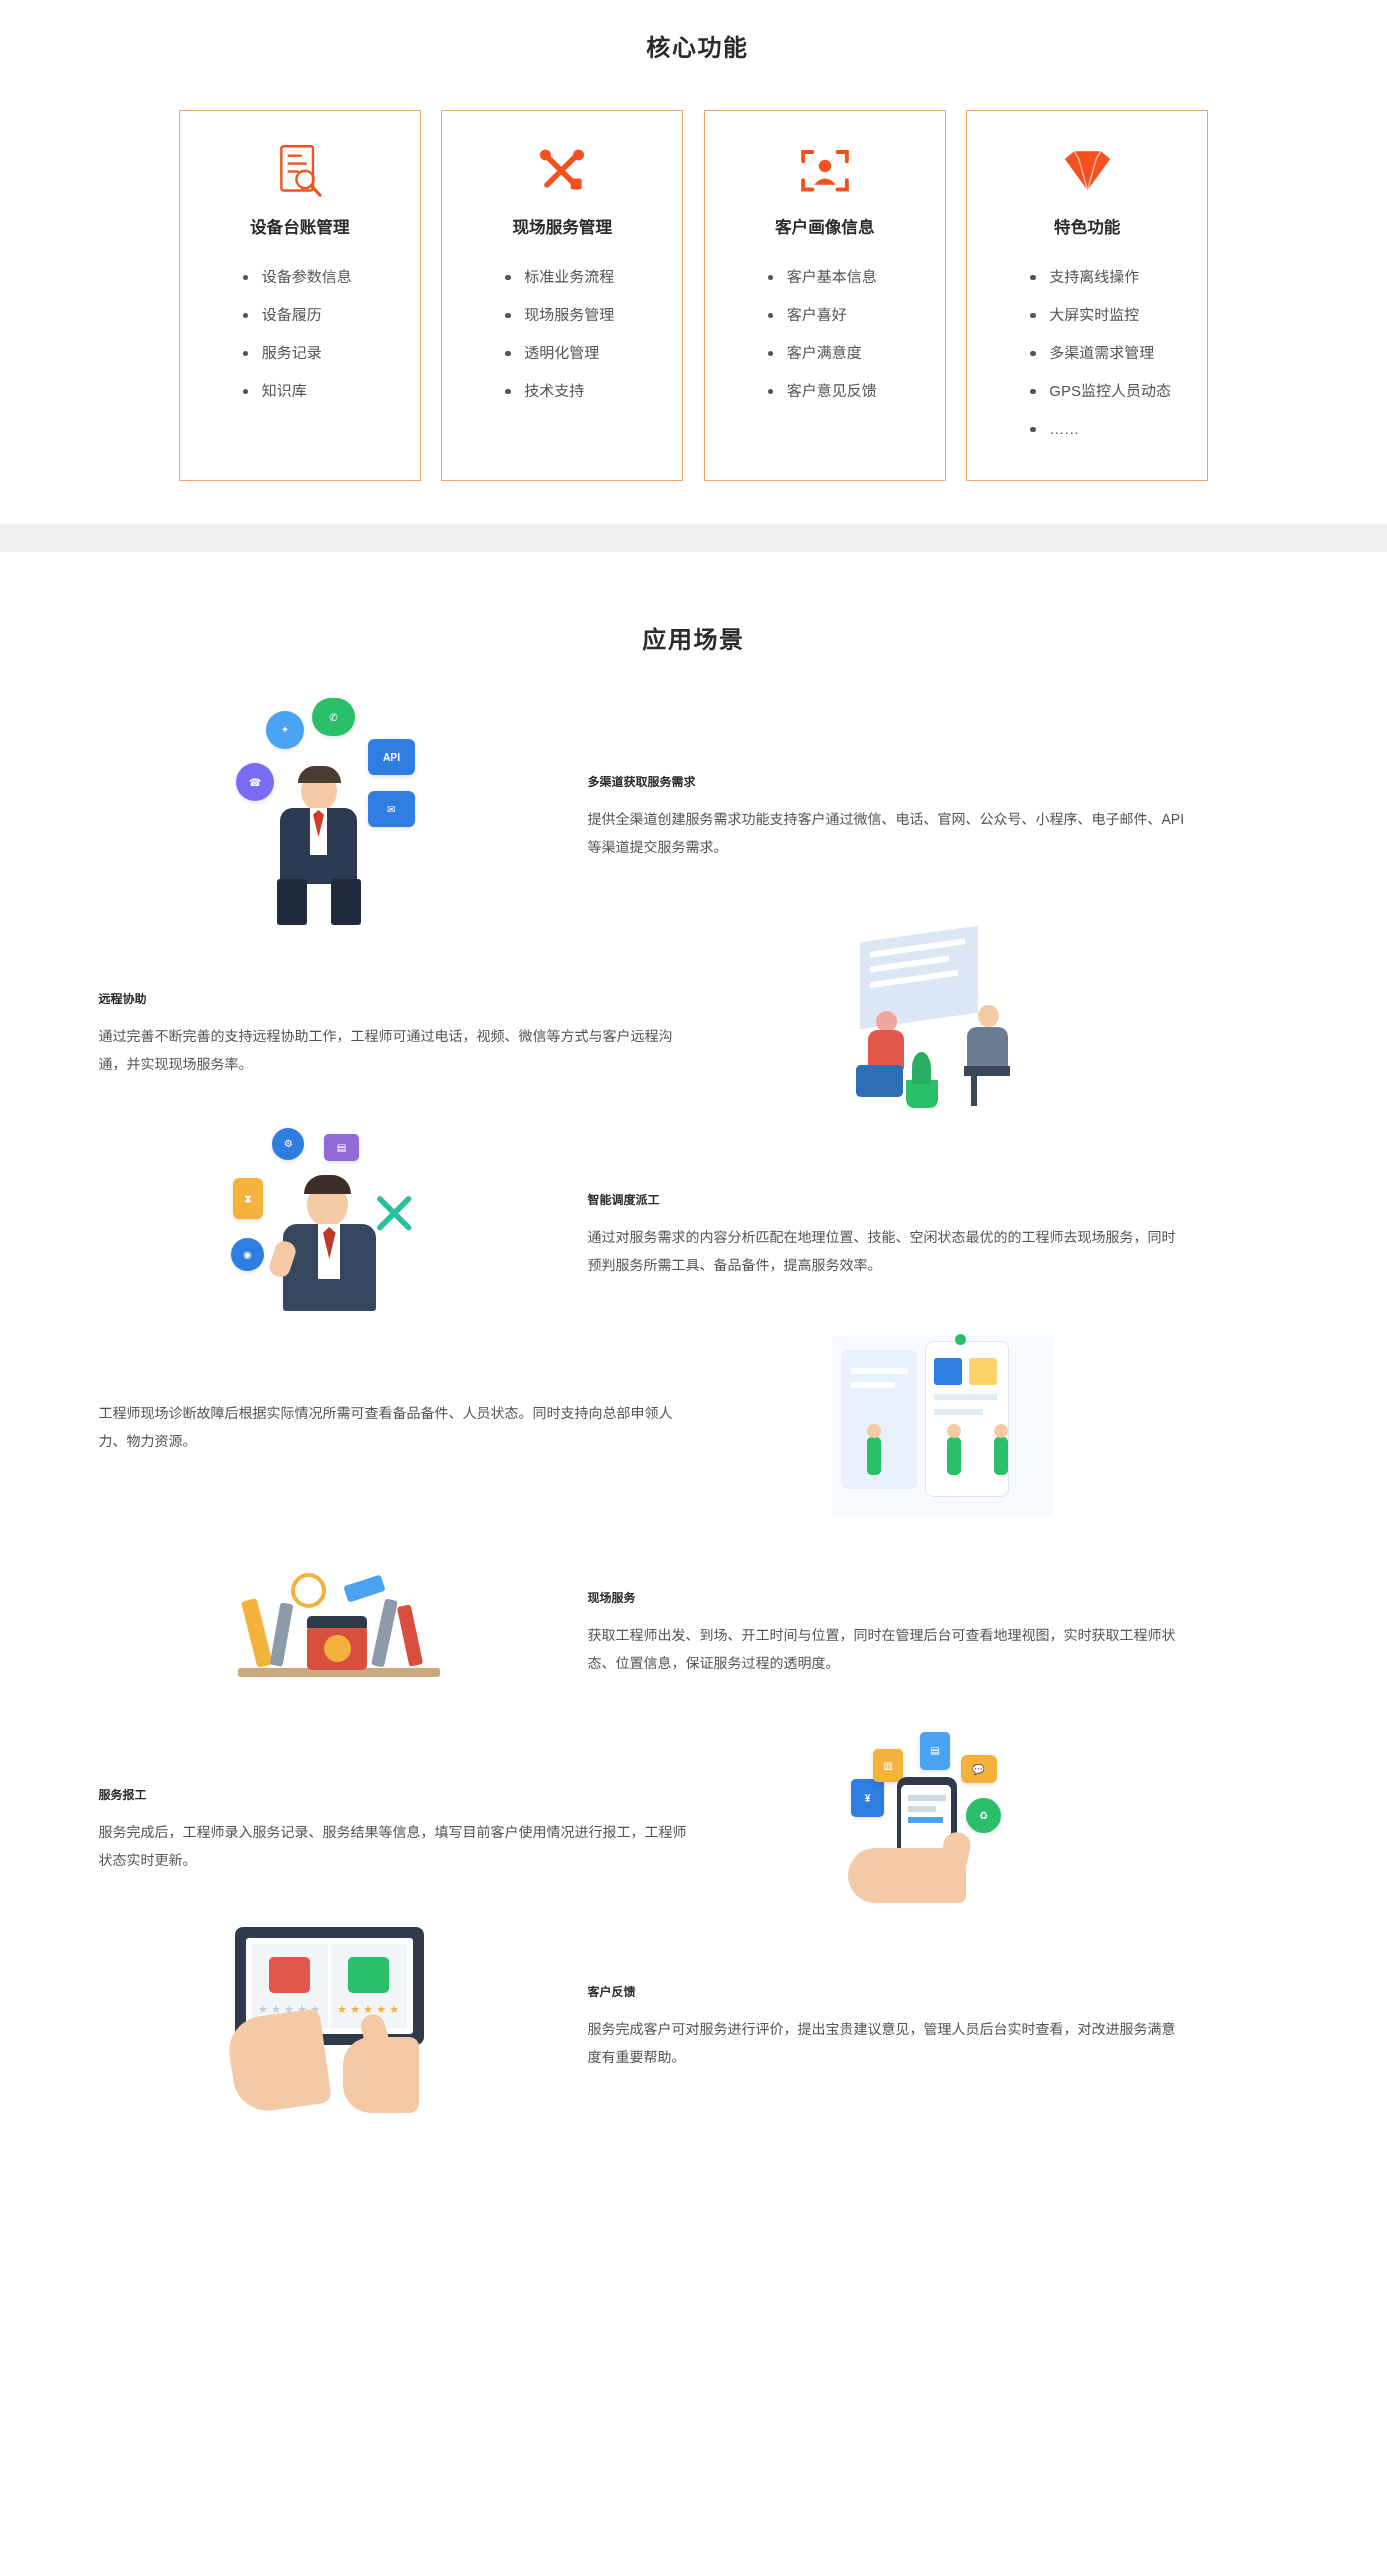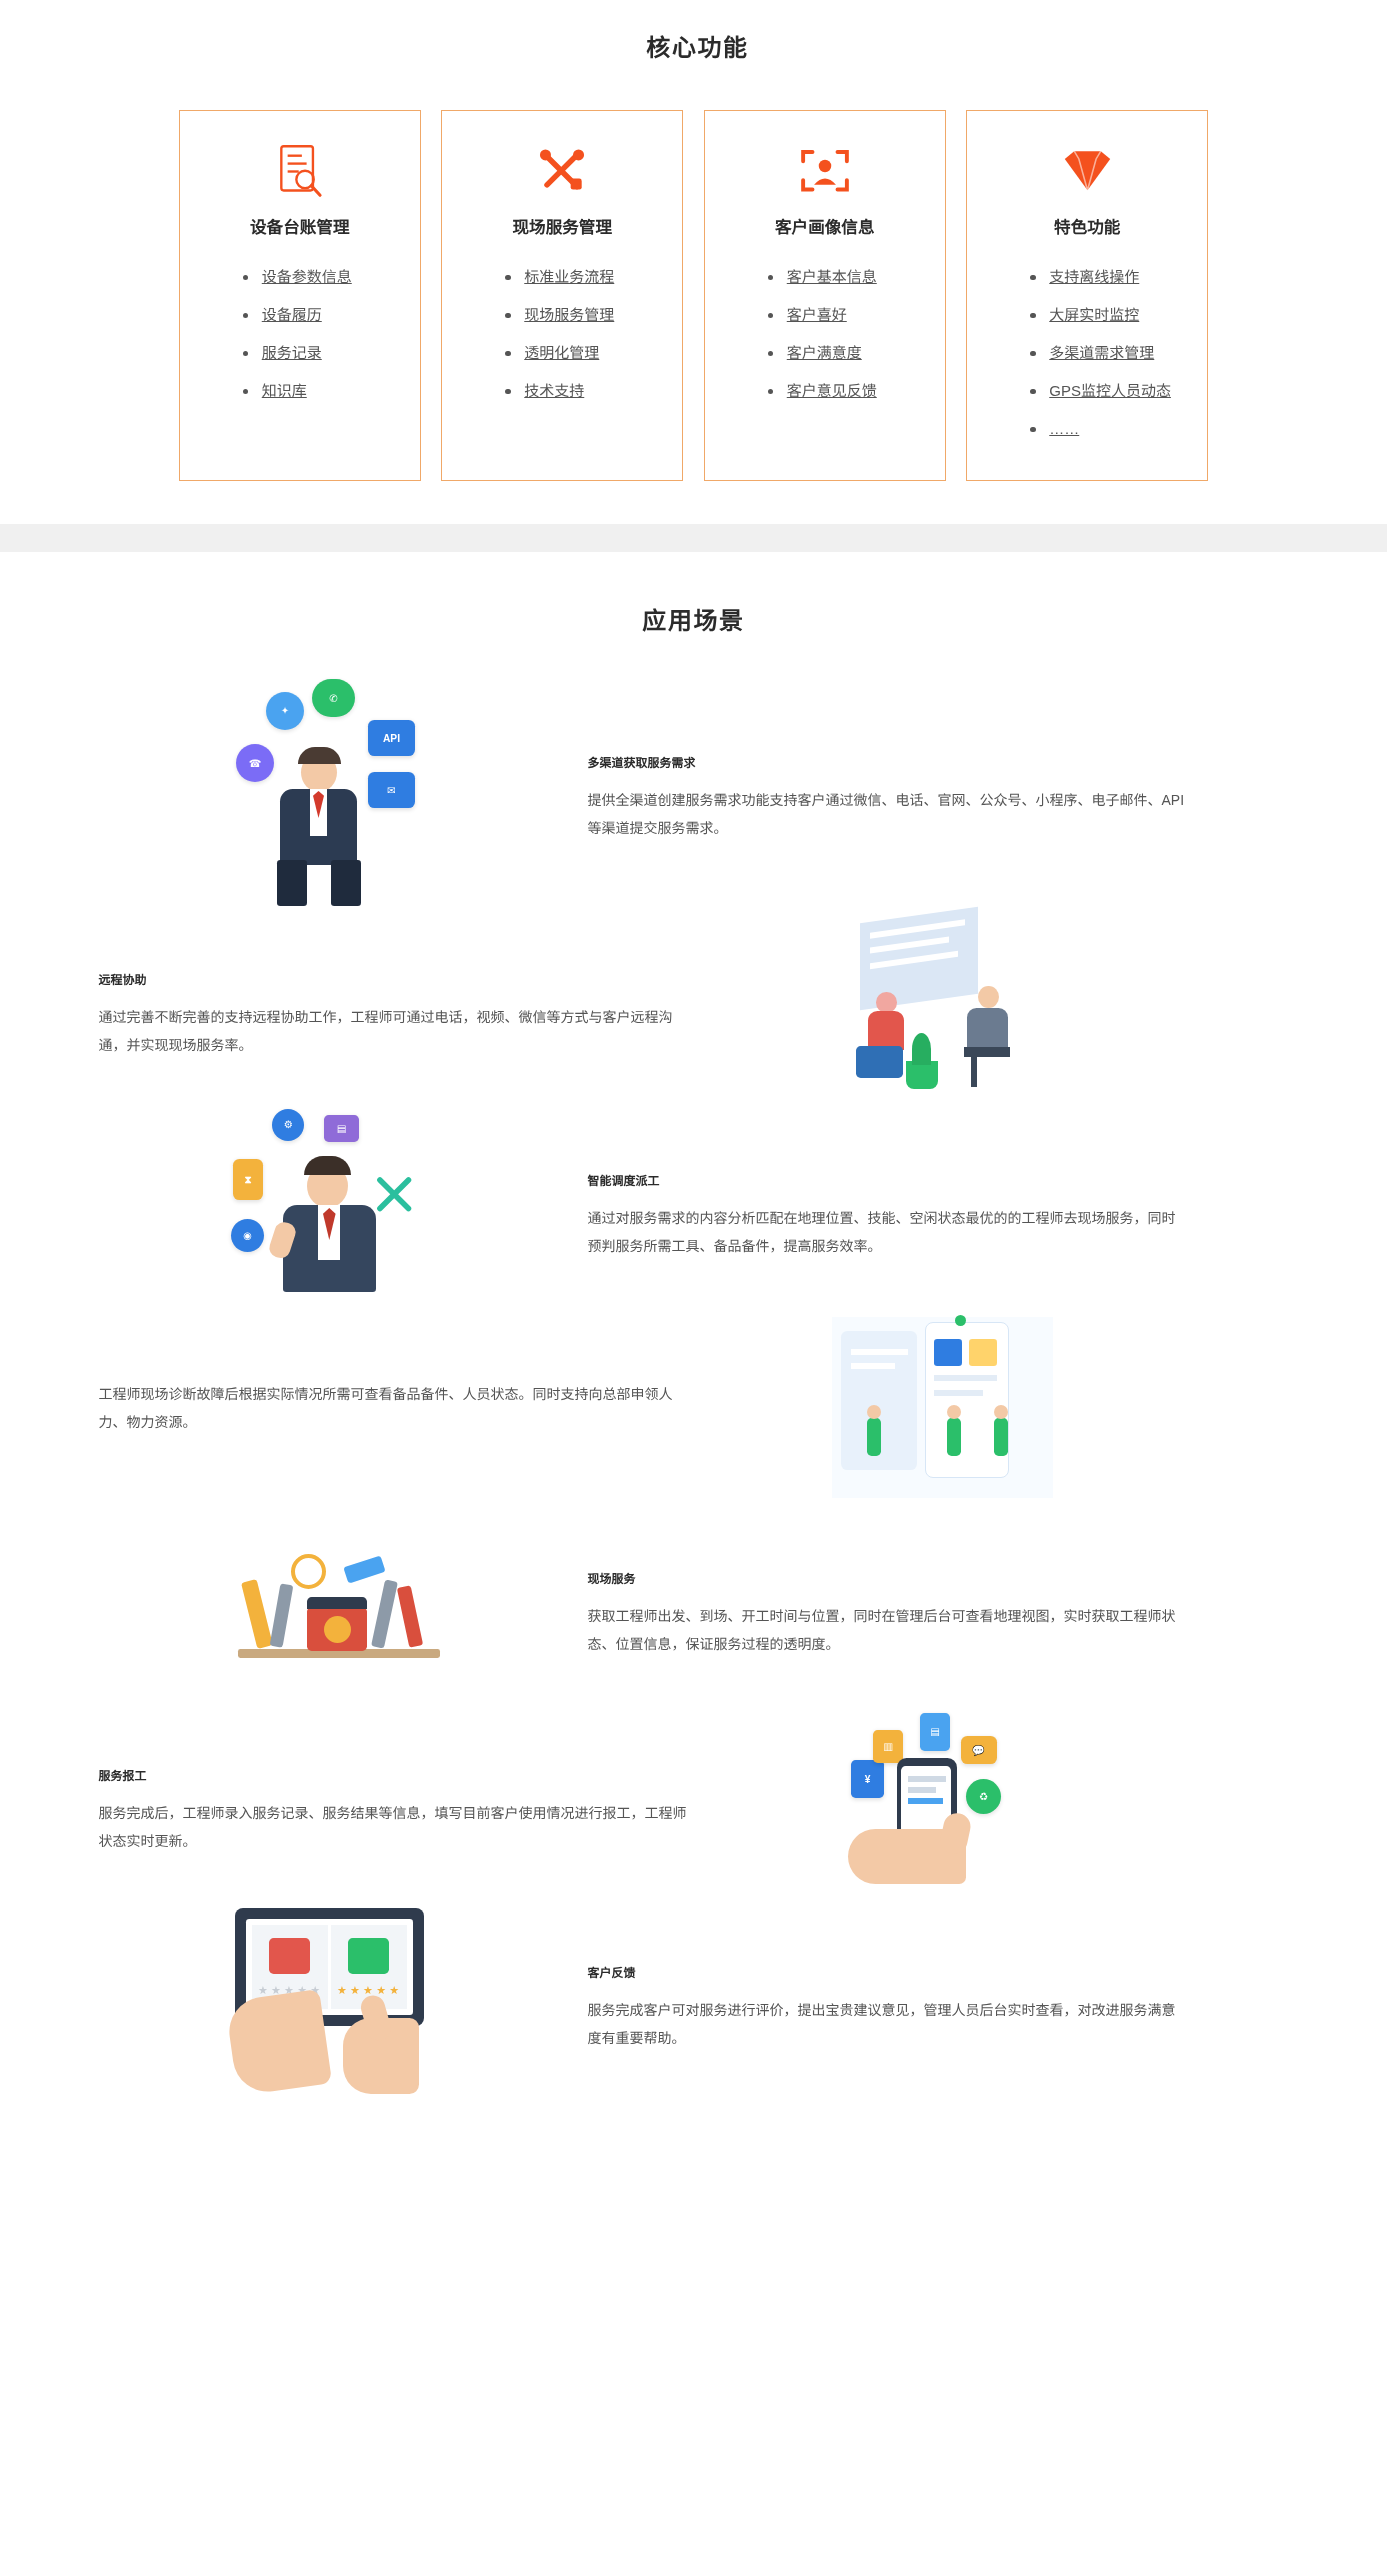--- a/index.html
+++ b/index.html
@@ -64,21 +64,20 @@
     margin: 0;
     padding: 0 0 0 63px;
     list-style: none;
   }
   .card-list li {
     position: relative;
     font-size: 15px;
     line-height: 38px;
     color: #555555;
     padding-left: 19px;
-    text-decoration: underline;
   }
   .card-list li::before {
     content: "";
     position: absolute;
     left: 0;
     top: 16.6px;
     width: 5.5px;
     height: 5.5px;
     border-radius: 50%;
     background: #555555;
@@ -87,21 +86,21 @@
   
   .divider-band {
     height: 28px;
     background: #f0f0f0;
     width: 100%;
   }
 
   
   .scenario-section {
     background: #ffffff;
-    padding: 49px 0 47px 0;
+    padding: 68px 0 47px 0;
   }
   .scenario-title {
     text-align: center;
     font-size: 24px;
     font-weight: bold;
     color: #2b2b2b;
     letter-spacing: 1.6px;
     margin: 0 0 35px 0;
   }
   .scenario-row {

